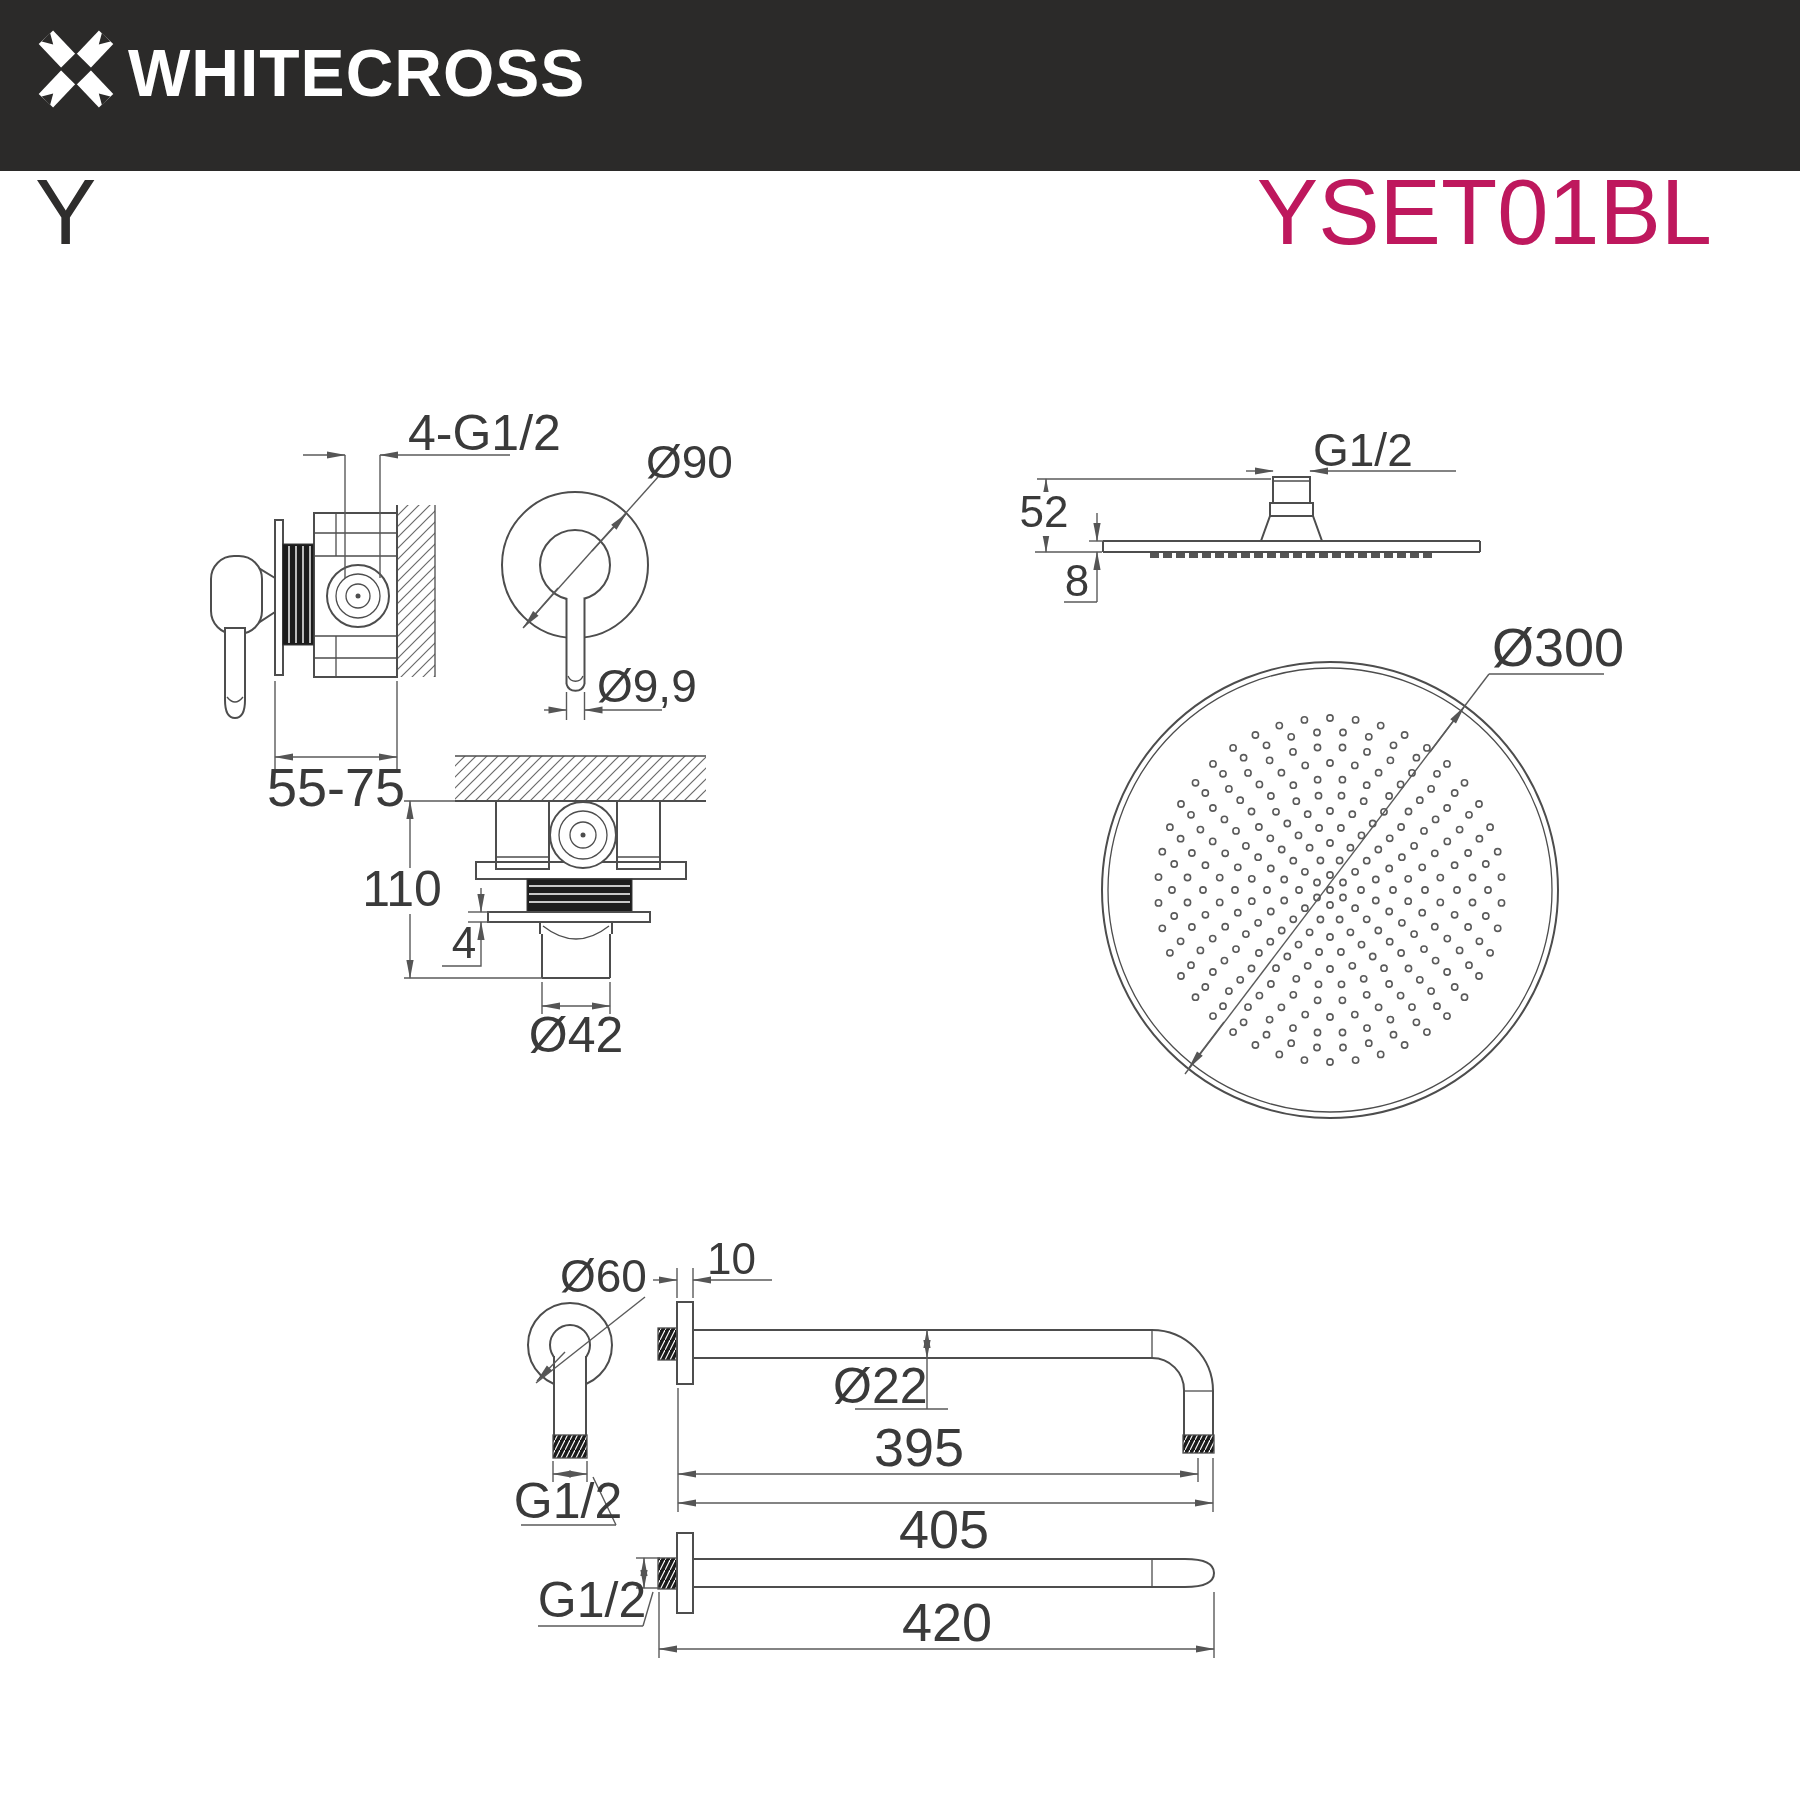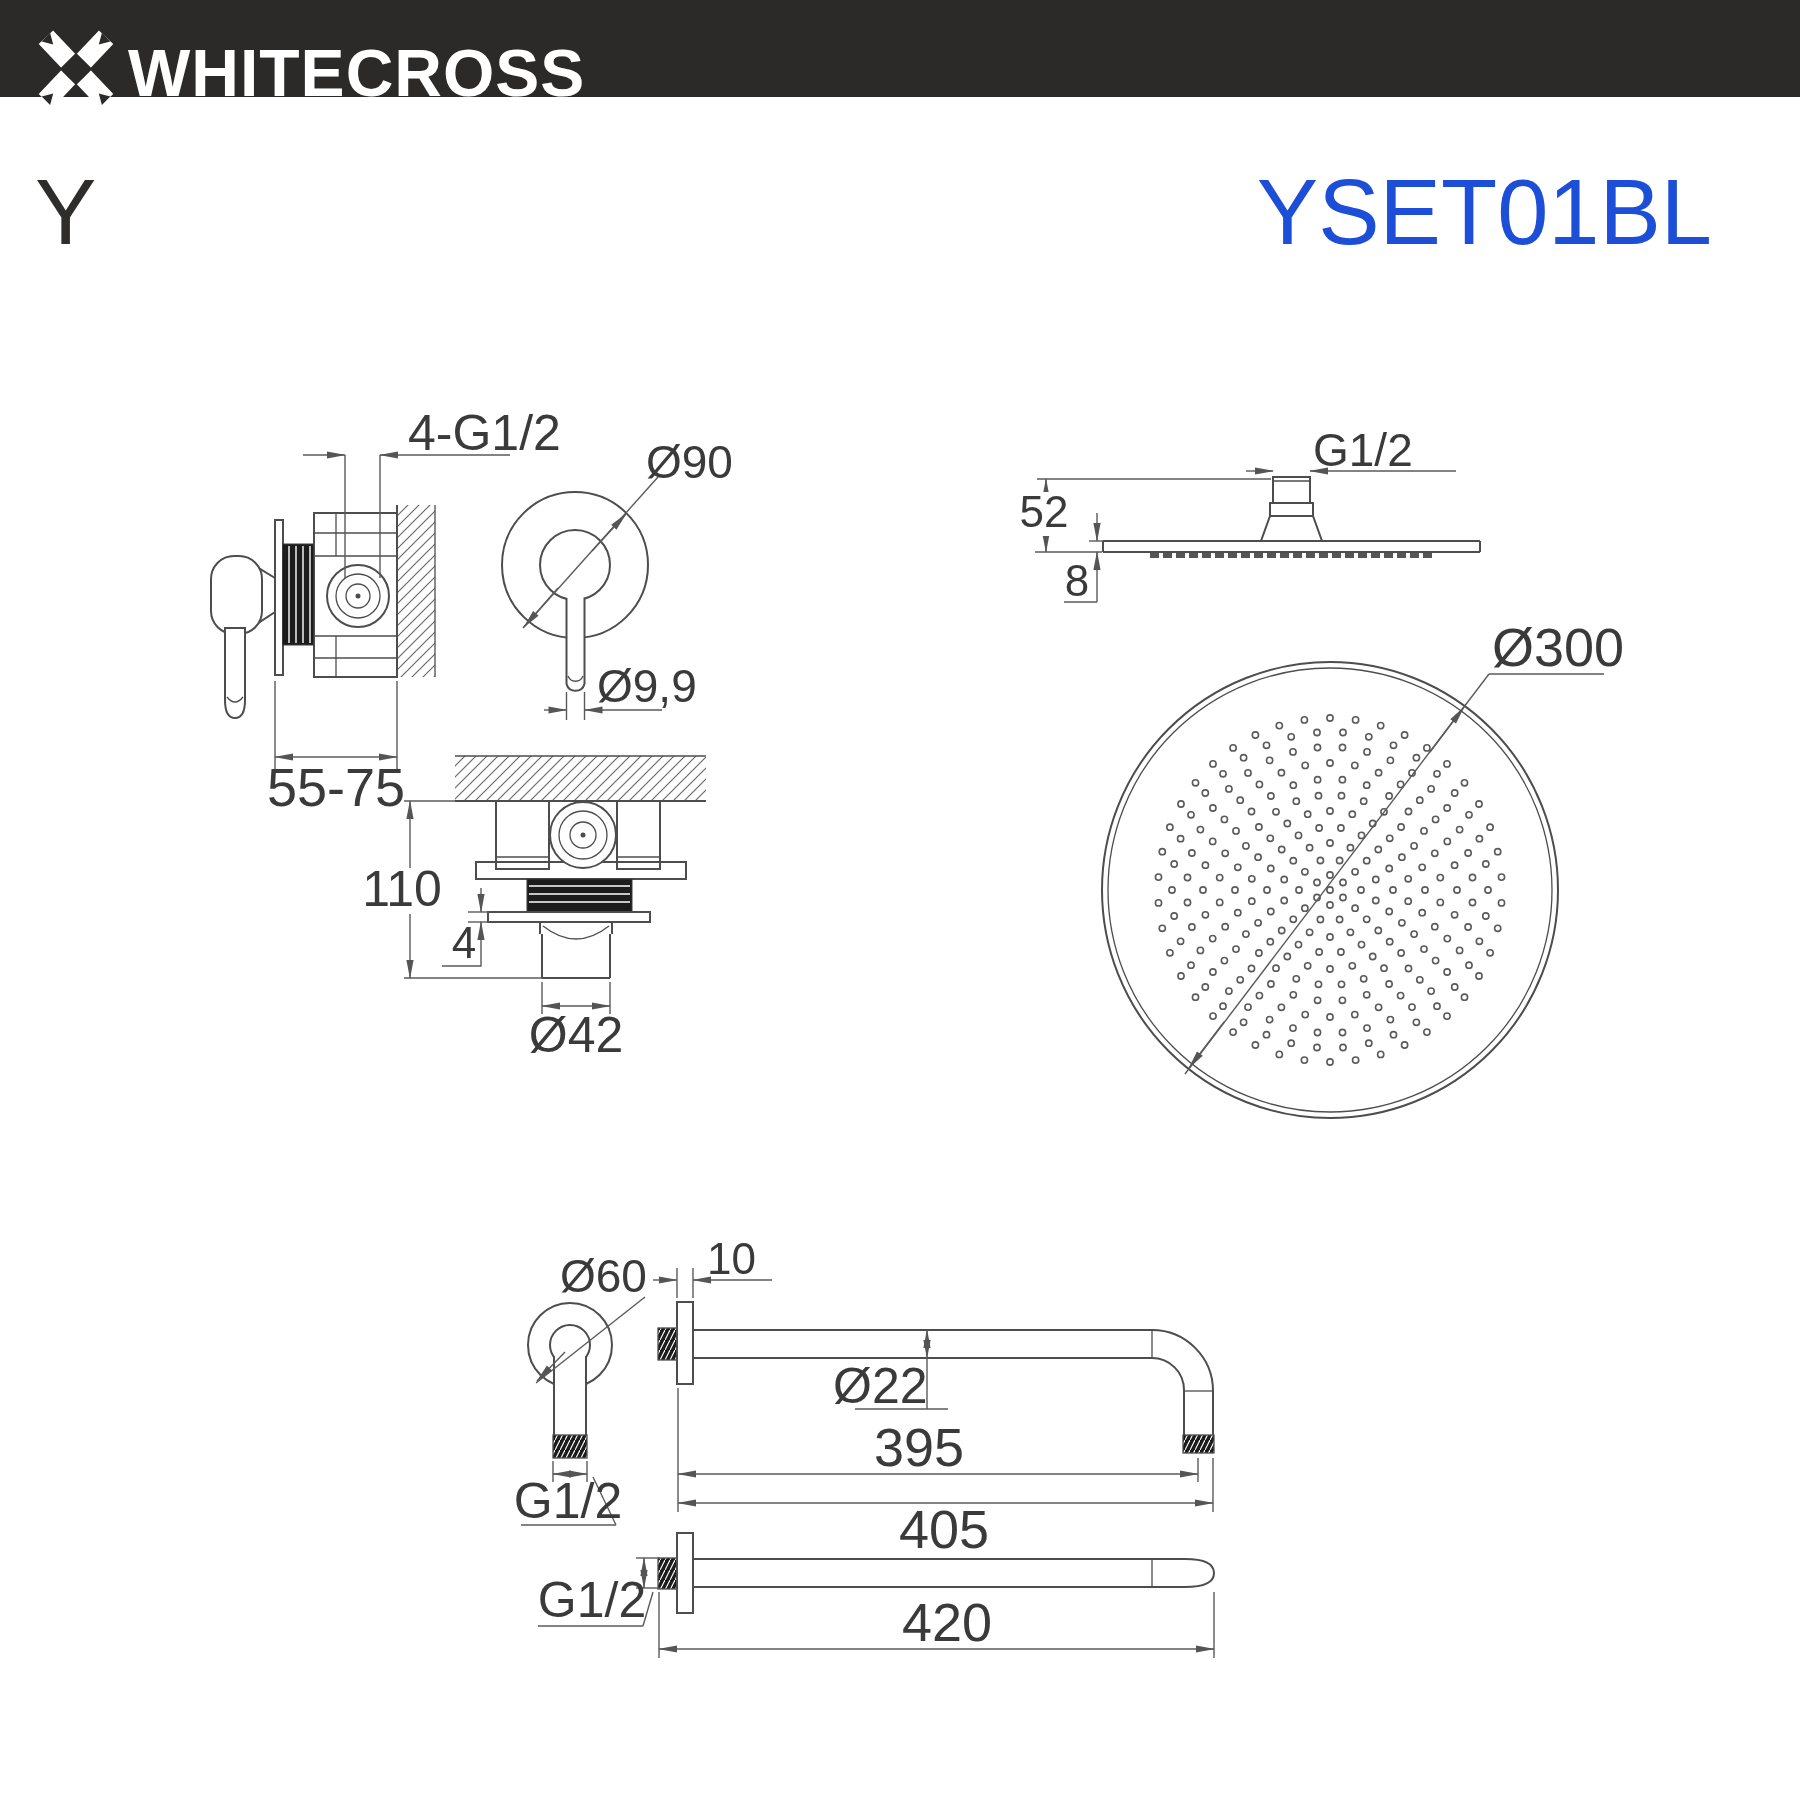--- a/index.html
+++ b/index.html
@@ -1,24 +1,24 @@
 <!DOCTYPE html>
 <html><head>
 <meta charset="utf-8">
 <style>
   html,body{margin:0;padding:0;background:#ffffff;}
   .sheet{position:relative;width:1800px;height:1800px;background:#ffffff;overflow:hidden;
          font-family:"Liberation Sans",sans-serif;}
-  .header{position:absolute;left:0;top:0;width:1800px;height:97px;background:#2B2A29;
+  .header{position:absolute;left:0;top:0;width:1800px;height:171px;background:#2B2A29;
           display:flex;align-items:center;}
   .logo{position:absolute;left:33px;top:24px;}
   .brand{position:absolute;left:128px;top:40px;color:#ffffff;font-size:66px;font-weight:700;
          letter-spacing:1px;line-height:1;}
   .title-series{position:absolute;left:35px;top:166px;font-size:92px;color:#2E2D2C;line-height:1;}
-  .title-model{position:absolute;right:88px;top:166px;font-size:92px;color:#1d4ed8;line-height:1;}
+  .title-model{position:absolute;right:88px;top:166px;font-size:92px;color:#be185d;line-height:1;}
   svg.drawing{position:absolute;left:0;top:0;}
   
   .ln{stroke:#4D4D4D;stroke-width:2;fill:none;}
   .lnt{stroke:#4D4D4D;stroke-width:1.3;fill:none;}
   .lnw{stroke:#4D4D4D;stroke-width:2;fill:#ffffff;}
   .dim{stroke:#5A5A5A;stroke-width:1.4;fill:none;}
   .wht{stroke:#ffffff;stroke-width:1.4;fill:none;}
   .dark{fill:#1C1C1C;stroke:#3a3a3a;stroke-width:1;}
   .mask{fill:#ffffff;stroke:none;}
   .dots circle{fill:#ffffff;stroke:#5A5A5A;stroke-width:1.6;}

